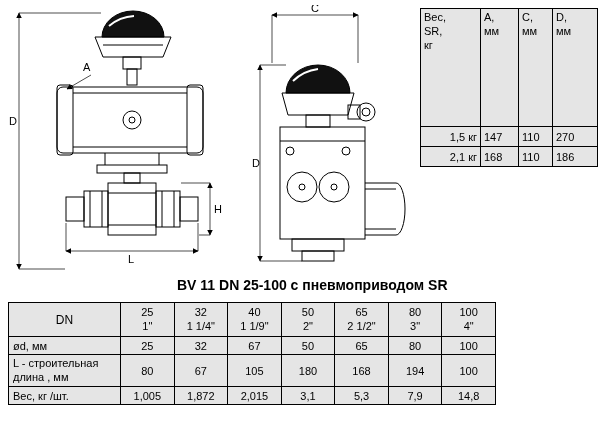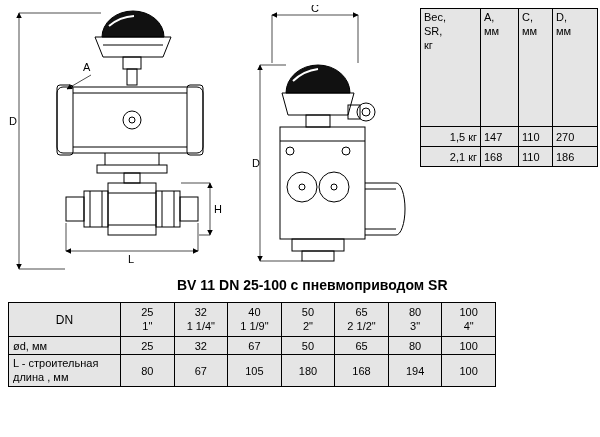--- a/index.html
+++ b/index.html
@@ -235,16 +235,26 @@
       <td class="lbl pre">L - строительная
 длина , мм</td>
       <td>80</td>
       <td>67</td>
       <td>105</td>
       <td>180</td>
       <td>168</td>
       <td>194</td>
       <td>100</td>
     </tr>
+    <tr class="r-s">
+      <td class="lbl">Вес, кг /шт.</td>
+      <td>1,005</td>
+      <td>1,872</td>
+      <td>2,015</td>
+      <td>3,1</td>
+      <td>5,3</td>
+      <td>7,9</td>
+      <td>14,8</td>
+    </tr>
   </tbody>
     </table>
 
 </div>
 
 </body></html>

